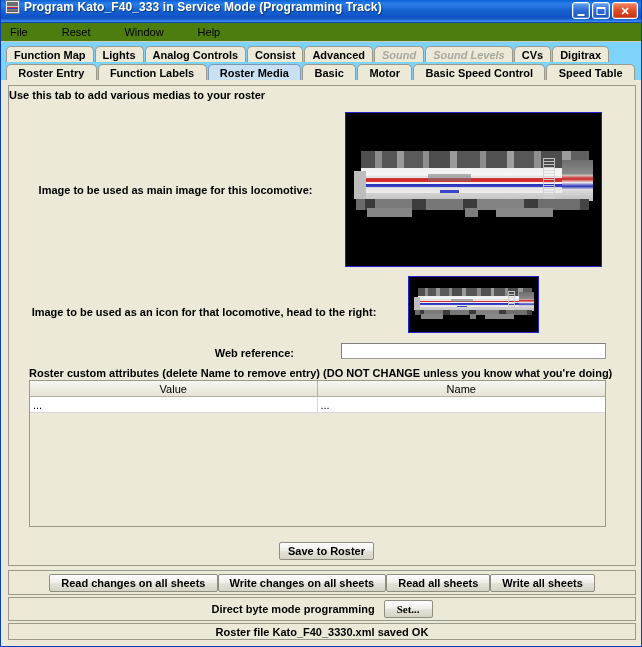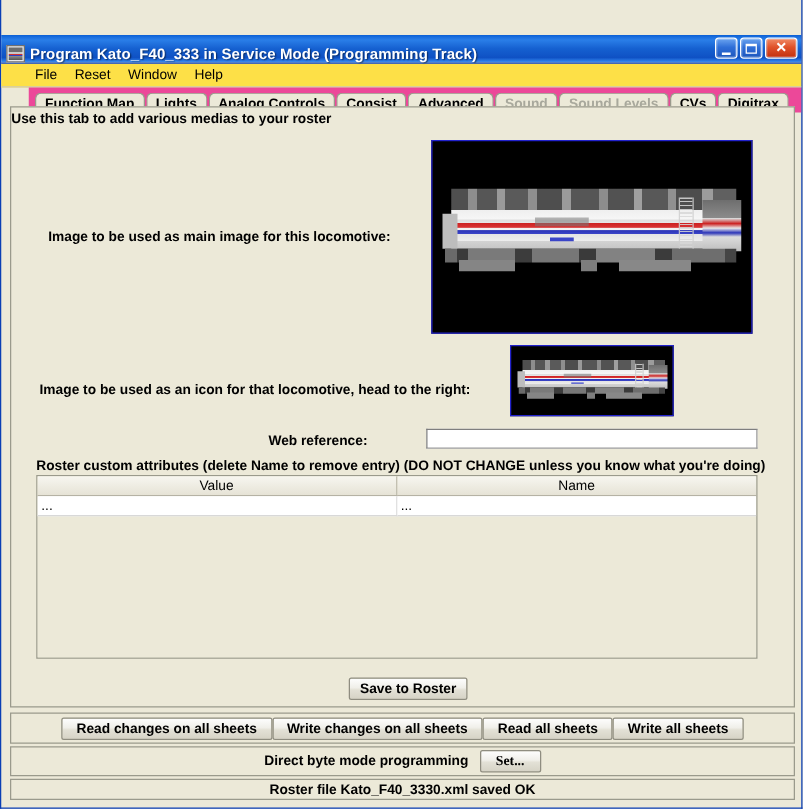--- a/index.html
+++ b/index.html
@@ -25,23 +25,22 @@
   }
   .titlebar {
     position: relative;
     height: 23px;
     box-sizing: border-box;
     background: linear-gradient(to bottom,
        #0a5fd4 0%, #1a6fe0 8%, #2a7ee8 18%, #1560d0 50%,
        #0f51c4 82%, #2a7ae4 94%, #4a96ee 100%);
     border-bottom: 1px solid #0a3fb5;
     display: flex;
-    align-items: flex-end;
+    align-items: flex-start;
     padding-left: 4px;
-    margin-top: 28px;
   }
   .title-icon {
     width: 15px; height: 14px;
     margin-right: 4px;
     background: #e8e8e8;
     border: 1px solid #707070;
     box-sizing: border-box;
     position: relative;
     overflow: hidden;
   }
@@ -97,38 +96,38 @@
   .tbtn.max .g {
     width: 9px; height: 8px;
     box-sizing: border-box;
     border: 1px solid #fff;
     border-top-width: 2px;
   }
 
   
   .menubar {
     height: 18px;
-    background: #fde047;
+    background: #4d7c0f;
     display: flex;
     align-items: center;
-    padding-left: 20px;
+    padding-left: 2px;
     border-bottom: 1px solid #cdc9b8;
+    gap: 20px;
   }
   .menubar .mi {
     font-size: 11px;
     color: #000;
     padding: 1px 7px 2px 7px;
     cursor: default;
   }
 
   
   .tabs-area {
-    background: #ec4899;
+    background: #7dd3fc;
     padding: 3px 5px 0 5px;
-    margin-left: 22px;
   }
   .tabrow {
     display: flex;
     align-items: flex-end;
     height: 17px;
     position: relative;
   }
   .tabrow + .tabrow { margin-top: 1px; }
   .tab {
     height: 16px;
@@ -142,21 +141,21 @@
     color: #000;
     background: #ece9d8;
     border: 1px solid #9a9a8c;
     border-bottom: none;
     border-top-left-radius: 5px;
     border-top-right-radius: 5px;
     margin-right: 1px;
     white-space: nowrap;
     cursor: default;
   }
-  .tab.disabled { color: #a8a89c; }
+  .tab.disabled { color: #a8a89c; font-style: italic; }
   .tab.selected {
     background: #c9dff2;
     border-color: #7d9ab5;
   }
   .tab.grow { flex: 1 1 auto; }
 
   
   .content-panel {
     position: absolute;
     left: 7px; top: 85px;
@@ -498,20 +497,29 @@
       <div class="tab">Function Map</div>
       <div class="tab">Lights</div>
       <div class="tab">Analog Controls</div>
       <div class="tab">Consist</div>
       <div class="tab">Advanced</div>
       <div class="tab disabled">Sound</div>
       <div class="tab disabled">Sound Levels</div>
       <div class="tab">CVs</div>
       <div class="tab">Digitrax</div>
     </div>
+    <div class="tabrow">
+      <div class="tab grow">Roster Entry</div>
+      <div class="tab grow">Function Labels</div>
+      <div class="tab grow selected">Roster Media</div>
+      <div class="tab grow">Basic</div>
+      <div class="tab grow">Motor</div>
+      <div class="tab grow">Basic Speed Control</div>
+      <div class="tab grow">Speed Table</div>
+    </div>
   </div>
 
   <div class="content-panel">
 
     <div class="hint">Use this tab to add various medias to your roster</div>
 
     <div class="label-main">Image to be used as main image for this locomotive:</div>
 
     <div class="img-main">
       <div class="loco" style="left:3%; top:25%; width:94%; height:45%;">

